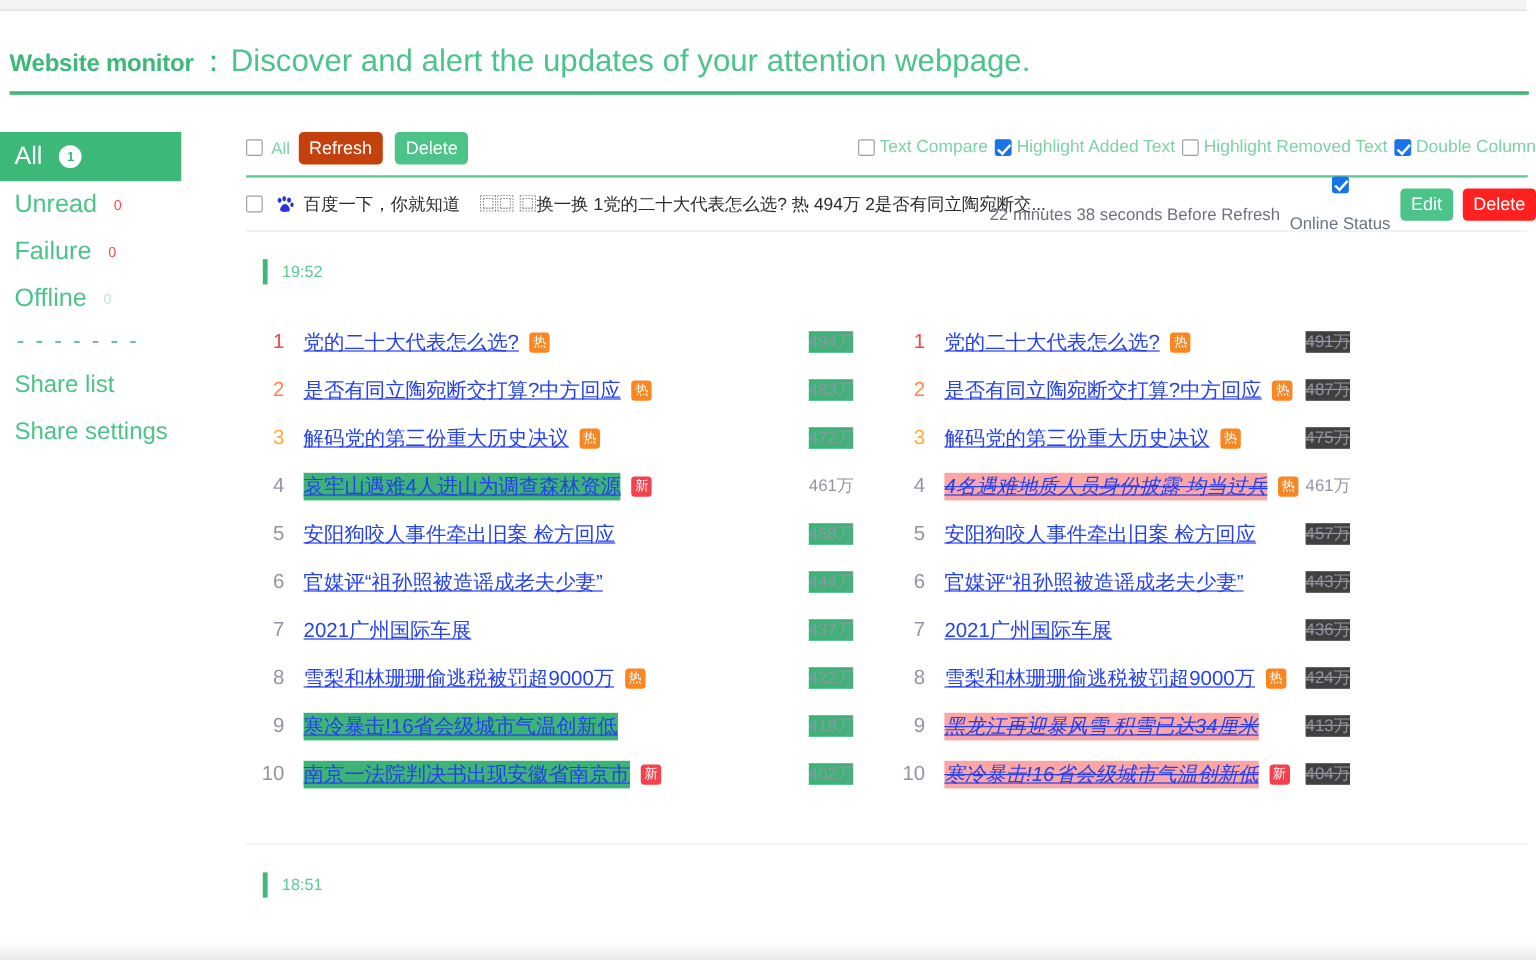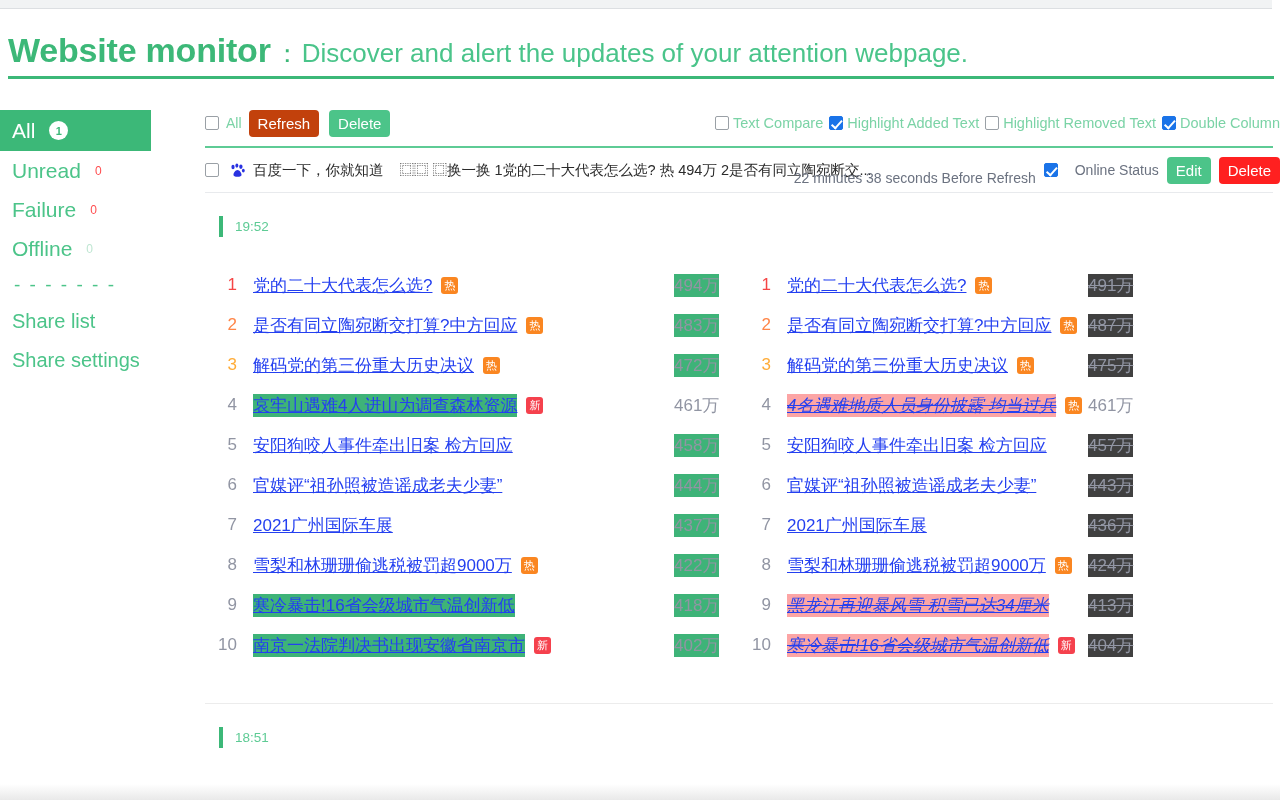--- a/index.html
+++ b/index.html
@@ -26,21 +26,21 @@
   
   .title-wrap{
     position:absolute; top:24px; left:0; width:1280px;
   }
   .title-line{
     padding-left:8px;
     white-space:nowrap;
     line-height:52px;
   }
   .title-strong{
-    font-size:34px; font-weight:bold; color:#3cb878; letter-spacing:-0.2px;
+    font-size:20px; font-weight:bold; color:#3cb878; letter-spacing:-0.2px;
   }
   .title-colon{
     font-size:25px; color:#3cb878; padding:0 2px 0 4px;
   }
   .title-sub{
     font-size:26px; color:#4ac48a; font-weight:normal;margin-top:48px;
   }
   .title-rule{
     position:absolute; top:76px; left:8px; width:1266px; height:3px;
     background:#3cb878;
@@ -140,21 +140,21 @@
     overflow:hidden; text-overflow:ellipsis;
     max-width:503px; margin-left:16px;
   }
   .site-right{
     position:absolute; right:0; top:0; height:44px;
     display:flex; align-items:center; gap:8px;
   }
   .refresh-text{ color:#6b7280; font-size:14px; white-space:nowrap;margin-top:16px; }
   .online-label{
     display:inline-flex; align-items:center; gap:17px;
-    color:#6b7280; font-size:14px; white-space:nowrap; cursor:pointer;
+    color:#6b7280; font-size:14px; white-space:nowrap; cursor:pointer;flex-direction:column;
   }
   .rule-grey{ height:1px; background:#e8eaed; width:1068px; }
 
   
   .snap{ padding-top:22px; }
   .time-head{
     display:flex; align-items:center; height:22px; margin-left:14px;
   }
   .time-bar{ width:4px; height:21px; background:#3cb878; flex:none; }
   .time-text{ color:#5ecb95; font-size:13.5px; margin-left:12px; }
@@ -179,21 +179,21 @@
   .hl-del{ background:#fca5a5; text-decoration:underline line-through;font-style:italic; }
   .tag{
     margin-left:9px; flex:none;
     display:inline-flex; align-items:center; justify-content:center;
     width:17px; height:17px; border-radius:3px;
     font-size:11px; color:#fff; line-height:1;
   }
   .tag-hot{ background:#fa8621; }
   .tag-new{ background:#f5414d; }
   .count{
-    position:absolute; font-size:17px; color:#9195a3; white-space:nowrap;
+    position:absolute; font-size:14px; color:#9195a3; white-space:nowrap;
   }
   .col-left .count{ left:469px; }
   .col-right .count{ left:349px; }
   .count.add{ background:#3eb378; }
   .count.del{ background:#404040; text-decoration:line-through; }
 
   .snap-divider{
     width:1068px; height:1px; background:#ececec; margin-top:38px;
   }
   .snap2{ padding-top:22px; }

